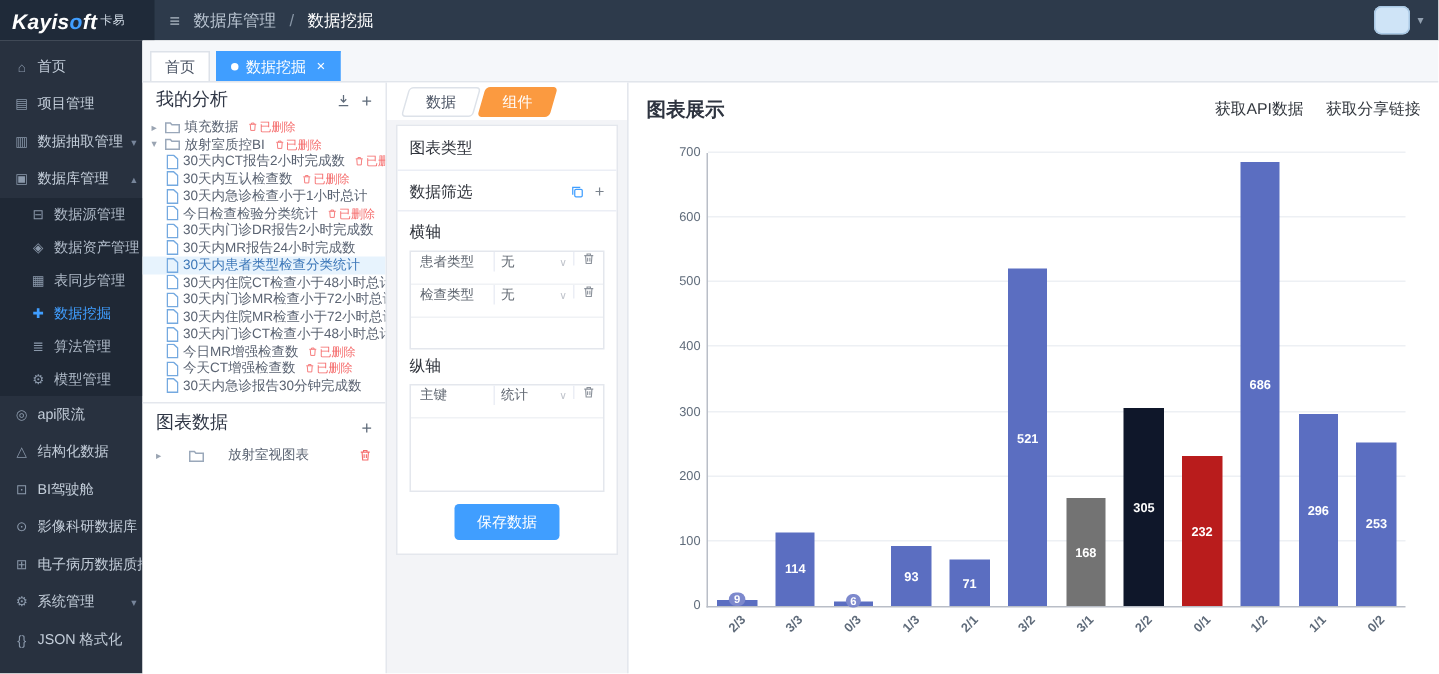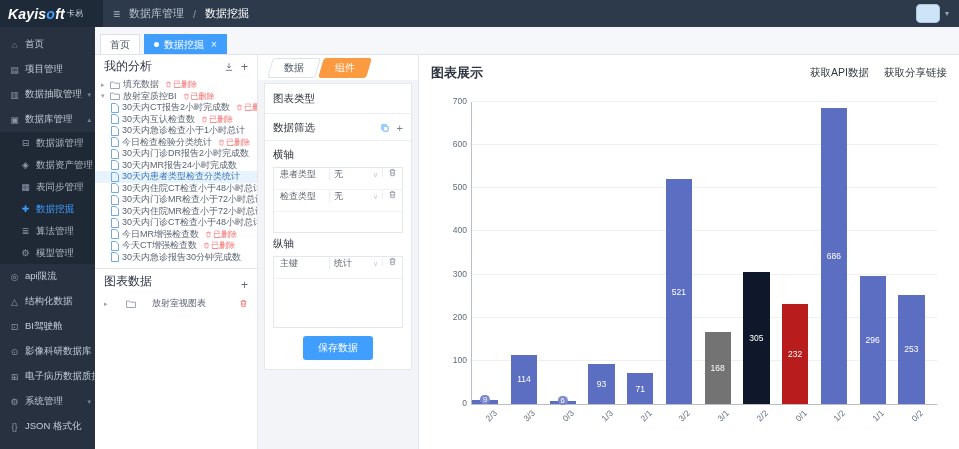--- a/index.html
+++ b/index.html
@@ -89,21 +89,21 @@
   .right-panel{flex:1;display:flex;flex-direction:column;padding:9px 12px 0;min-width:0;}
   .chart-head{display:flex;align-items:center;flex:0 0 18px;}
   .chart-title{font-size:13px;font-weight:bold;color:#2e3440;}
   .chart-links{margin-left:auto;display:flex;gap:15px;}
   .clink{font-size:10.5px;color:#33383f;cursor:pointer;}
   .plot-wrap{flex:1;position:relative;margin:6px 2px 0 14px;}
   .plot{position:absolute;left:26px;right:8px;top:14px;bottom:44px;border-left:1px solid #b9bec7;border-bottom:1px solid #b9bec7;}
   .grid{position:absolute;left:0;right:0;height:0;border-top:1px solid #edf0f4;}
   .ylab{position:absolute;right:calc(100% + 5px);transform:translateY(4px);font-size:8.5px;color:#5f6b7a;}
   .bars{position:absolute;left:0;right:0;top:0;bottom:0;display:flex;align-items:flex-end;}
-  .slot{flex:1;height:100%;display:flex;align-items:flex-end;justify-content:flex-start;position:relative;}
+  .slot{flex:1;height:100%;display:flex;align-items:flex-end;justify-content:center;position:relative;font-weight:bold;}
   .bar{width:68%;position:relative;}
   .blab{position:absolute;left:50%;top:50%;transform:translate(-50%,-50%);color:#fff;font-size:8.5px;}
   .pill{position:absolute;left:50%;bottom:calc(100% - 4px);transform:translateX(-50%);background:#7d89cd;color:#fff;font-size:7.5px;line-height:9px;border-radius:5px;padding:0 3px;}
   .xlab{position:absolute;right:50%;top:calc(100% + 4px);transform:rotate(-45deg);transform-origin:100% 0;font-size:8.5px;color:#5f6b7a;white-space:nowrap;}
   svg{display:block;}
 </style>
 </head>
 <body>
 
 <div class="app">

